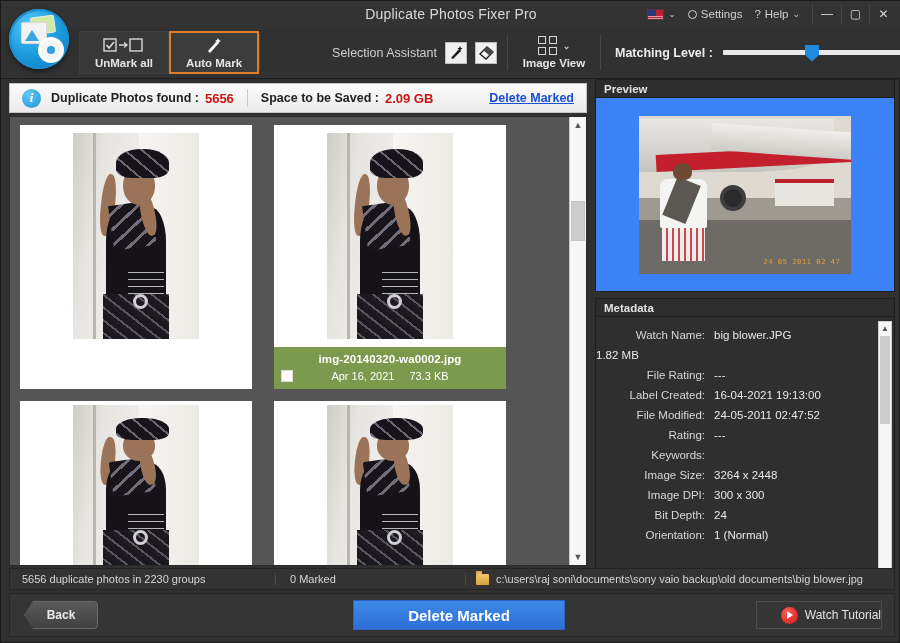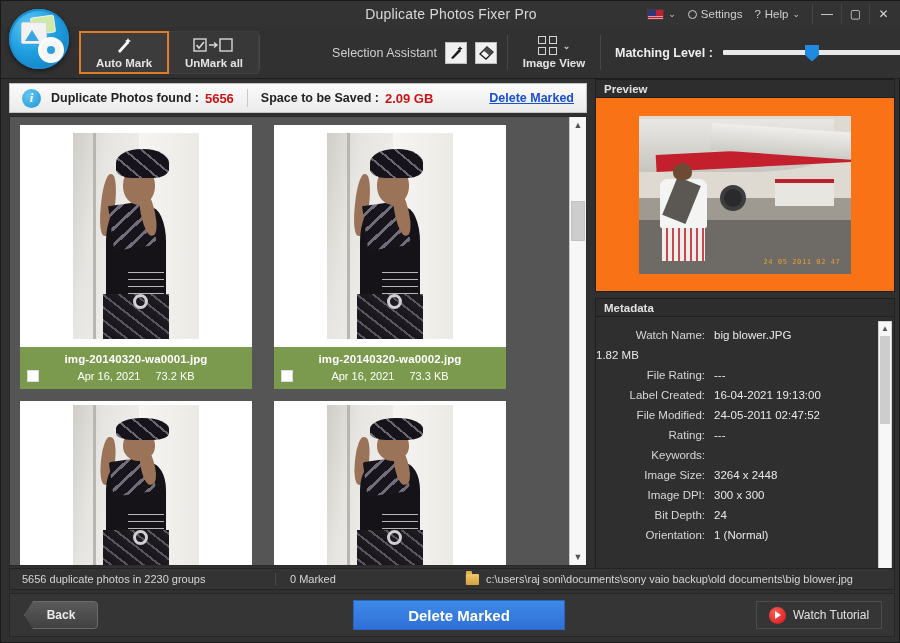--- a/index.html
+++ b/index.html
@@ -268,21 +268,21 @@
   }
 
   
   #right { position:absolute; left:594px; top:78px; width: 300px; height: 487px; }
   .panel-head {
     height: 18px; background:#2d2d2d; border:1px solid #1f1f1f; border-bottom:none;
     color:#e2e2e2; font-size: 11.5px; font-weight:bold;
     display:flex; align-items:center; padding-left: 8px;
   }
   #preview-box {
-    height: 195px; background:#f97316; border:1px solid #1f1f1f;
+    height: 195px; background:#3b82f6; border:1px solid #1f1f1f;
     display:flex; align-items:center; justify-content:center;
   }
   .photo-plane {
     position:relative; width: 212px; height: 158px; overflow:hidden;
     background: linear-gradient(#dedad2 0 52%, #9e9a92 52% 66%, #6e6b66 66% 100%);
   }
   .photo-plane .fuse {
     position:absolute; left:-8%; top:2%; width:100%; height:34%;
     background: linear-gradient(#e9e7e3,#c7c5c0);
     border-radius: 0 0 40% 12%;
@@ -345,21 +345,21 @@
   }
 
   
   #status {
     position:absolute; left:8px; top:567px; width: 886px; height: 22px;
     background:#333333; border:1px solid #242424;
     display:flex; align-items:center; color:#d6d6d6; font-size: 11px;
   }
   #status .c1 { width: 265px; padding-left: 12px; }
   #status .c2 { width: 190px; padding-left: 14px; border-left:1px solid #4a4a4a; }
-  #status .c3 { flex:1; border-left:1px solid #4a4a4a; display:flex; align-items:center; gap:7px; }
+  #status .c3 { flex:1; padding-left: 10px; border-left:1px solid #4a4a4a; display:flex; align-items:center; gap:7px; }
   .folder-ico {
     width: 13px; height: 11px; background: linear-gradient(#f0c96b,#d6a23f);
     border-radius: 1px; position: relative;
   }
   .folder-ico:before {
     content:""; position:absolute; left:0; top:-3px; width:6px; height:3px;
     background:#e0b04f; border-radius:1px 1px 0 0;
   }
 
   
@@ -380,21 +380,21 @@
   #delete-btn {
     position:absolute; left: 343px; width: 212px; height: 30px;
     background: linear-gradient(#3d8ae8,#2f6fd6);
     border: 1px solid #2a63c2;
     color:#ffffff; font-size: 15px; font-weight:bold;
     display:flex; align-items:center; justify-content:center;
   }
   #tutorial-btn {
     position:absolute; right: 12px; width: 126px; height: 28px;
     border:1px solid #4c4c4c; color:#e2e2e2; font-size: 12px;
-    display:flex; align-items:center; justify-content:center; gap: 7px;
+    display:flex; align-items:center; justify-content:flex-end; gap: 7px;
   }
   .play-ico {
     width:17px; height:17px; border-radius:50%;
     background: radial-gradient(circle at 35% 30%, #ff5a52, #d2151b);
     display:flex; align-items:center; justify-content:center;
   }
   .play-ico:after {
     content:""; border-left:6px solid #fff;
     border-top:4px solid transparent; border-bottom:4px solid transparent;
     margin-left: 2px;
@@ -430,41 +430,41 @@
   </div>
 
   <div id="applogo">
     <div class="pic2"></div>
     <div class="pic"></div>
     <div class="cog"></div>
   </div>
 
   <div id="toolbar">
     <div id="logo-cell"></div>
-
-    <div class="tbtn active">
-      <span class="glyph">
-        <svg width="18" height="16" viewBox="0 0 18 16">
-          <path d="M3 14 L12 4 L14 6 L5 16 Z" fill="#ffffff"></path>
-          <path d="M13 1 l1 2 2 1 -2 1 -1 2 -1 -2 -2 -1 2 -1 z" fill="#ffffff"></path>
-        </svg>
-      </span>
-      <span>Auto Mark</span>
-    </div>
 
     <div class="tbtn">
       <span class="glyph">
         <svg width="42" height="14" viewBox="0 0 42 14">
           <rect x="1" y="1" width="12" height="12" fill="none" stroke="#d8d8d8" stroke-width="1.4"></rect>
           <path d="M3.5 7 l2.5 3 5 -6" fill="none" stroke="#d8d8d8" stroke-width="1.6"></path>
           <path d="M16 7 h7 M21 4.5 L24 7 L21 9.5" fill="none" stroke="#d8d8d8" stroke-width="1.4"></path>
           <rect x="27" y="1" width="12" height="12" fill="none" stroke="#d8d8d8" stroke-width="1.4"></rect>
         </svg>
       </span>
       <span>UnMark all</span>
+    </div>
+
+    <div class="tbtn active">
+      <span class="glyph">
+        <svg width="18" height="16" viewBox="0 0 18 16">
+          <path d="M3 14 L12 4 L14 6 L5 16 Z" fill="#ffffff"></path>
+          <path d="M13 1 l1 2 2 1 -2 1 -1 2 -1 -2 -2 -1 2 -1 z" fill="#ffffff"></path>
+        </svg>
+      </span>
+      <span>Auto Mark</span>
     </div>
 
     <div id="sep1"></div>
 
     <div id="selassist">
       <span class="lbl">Selection Assistant</span>
       <div class="sq-btn">
         <svg width="15" height="14" viewBox="0 0 15 14">
           <path d="M2 12 L10 3 L12 5 L4 13 Z" fill="#1c1c1c"></path>
           <path d="M11 0 l.8 1.8 1.8 .8 -1.8 .8 -.8 1.8 -.8 -1.8 -1.8 -.8 1.8 -.8 z" fill="#1c1c1c"></path>
@@ -526,28 +526,20 @@
               <div class="body"></div>
             <div class="skirt"></div>
               <div class="scarf"></div>
             <div class="arm2"></div>
               <div class="waves"></div>
               <div class="belt"></div>
             <div class="head"></div>
               <div class="hat"></div>
           </div>
         </div>
-        <div class="label">
-          <div class="fn">img-20140320-wa0001.jpg</div>
-          <div class="meta">
-            <span>Apr 16, 2021</span>
-            <span>73.2 KB</span>
-          </div>
-          <div class="cbx"></div>
-        </div>
       </div>
 
       <div class="card">
         <div class="thumb">
           <div class="photo-girl">
             <div class="wall"></div>
               <div class="edge"></div>
             <div class="arm"></div>
               <div class="body"></div>
             <div class="skirt"></div>

